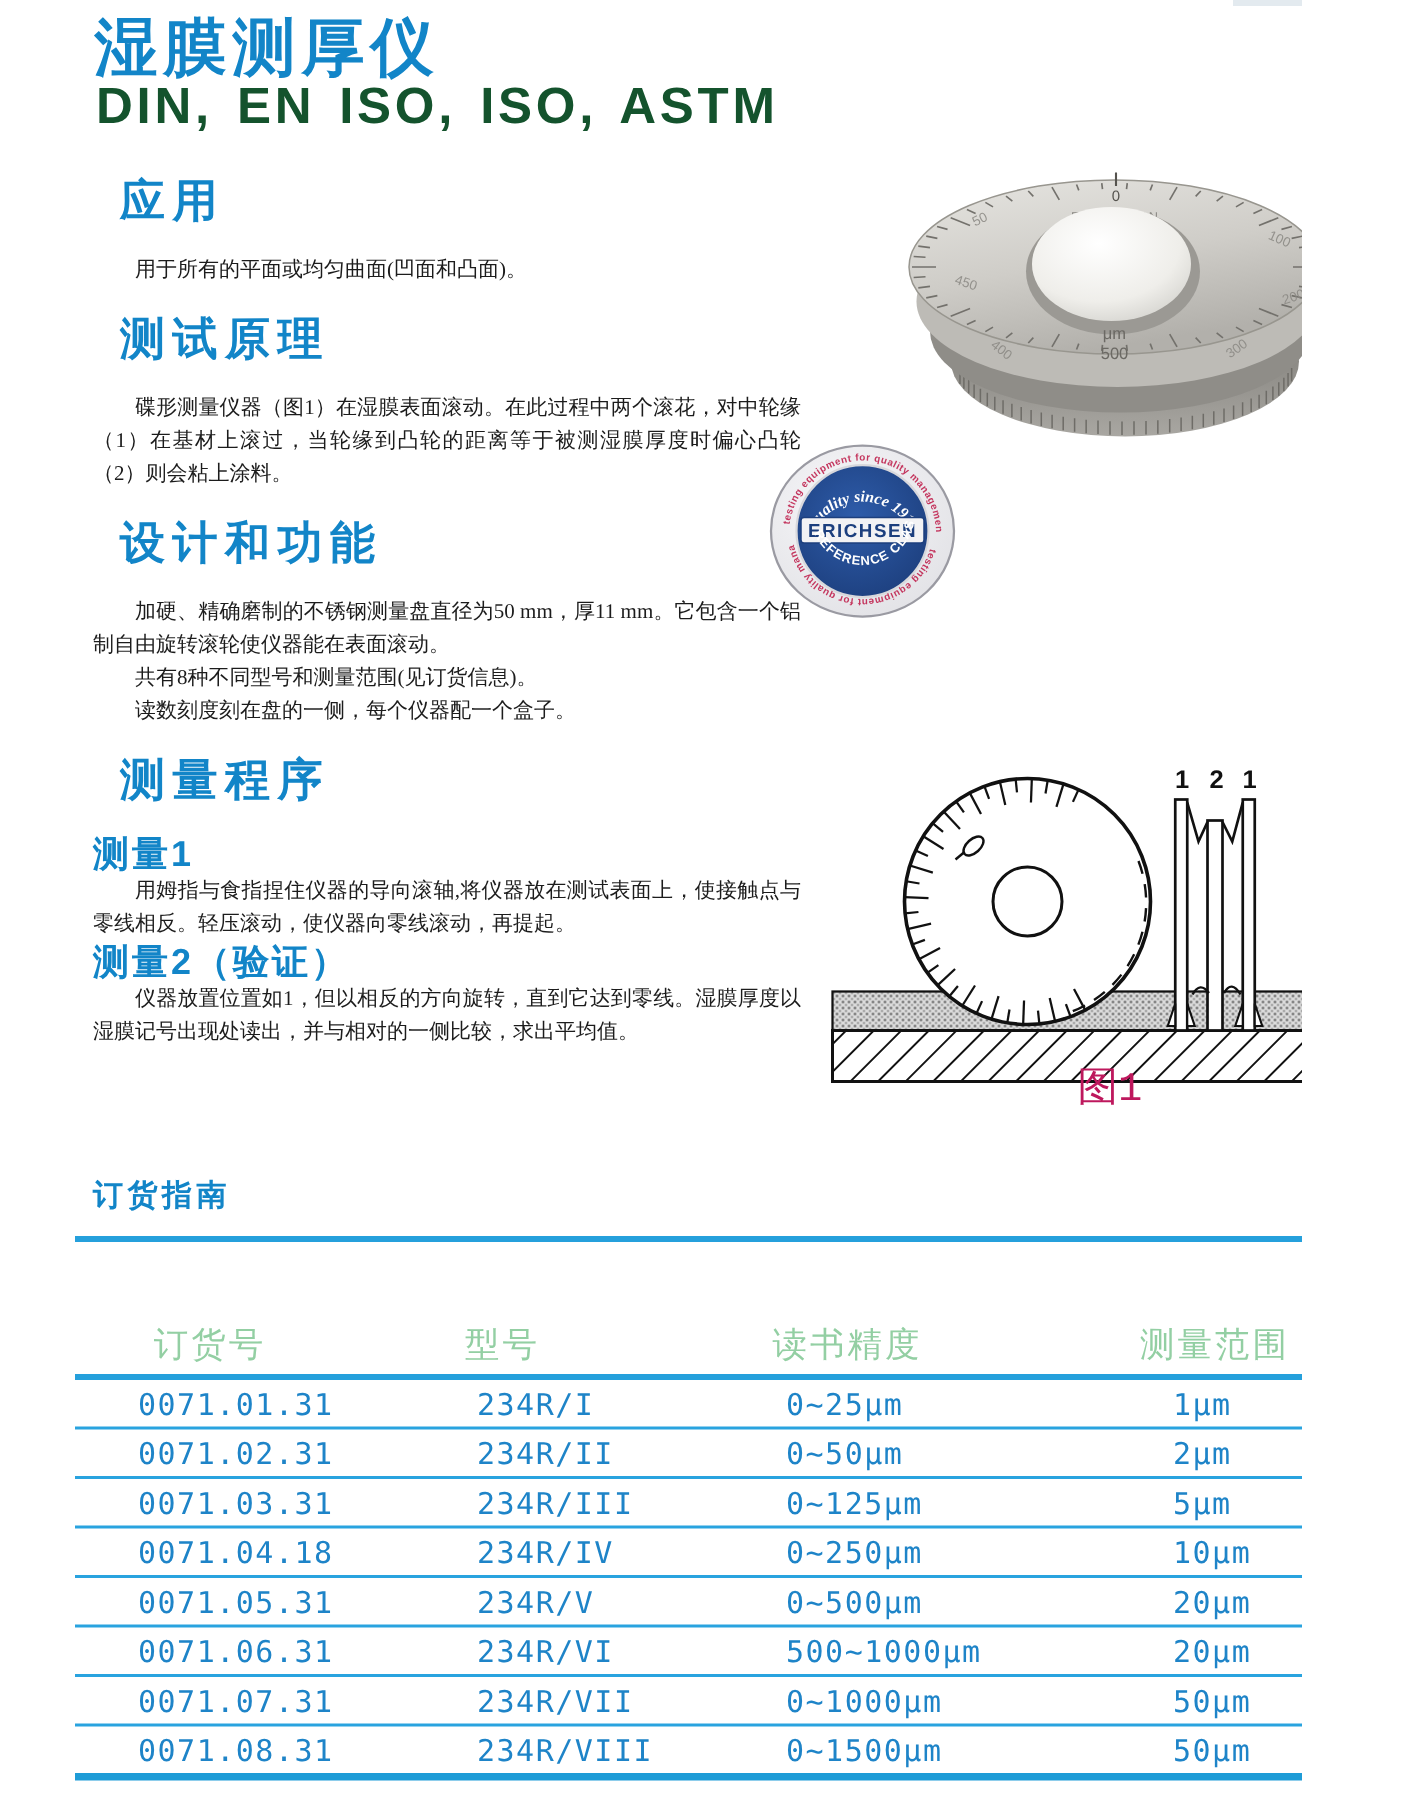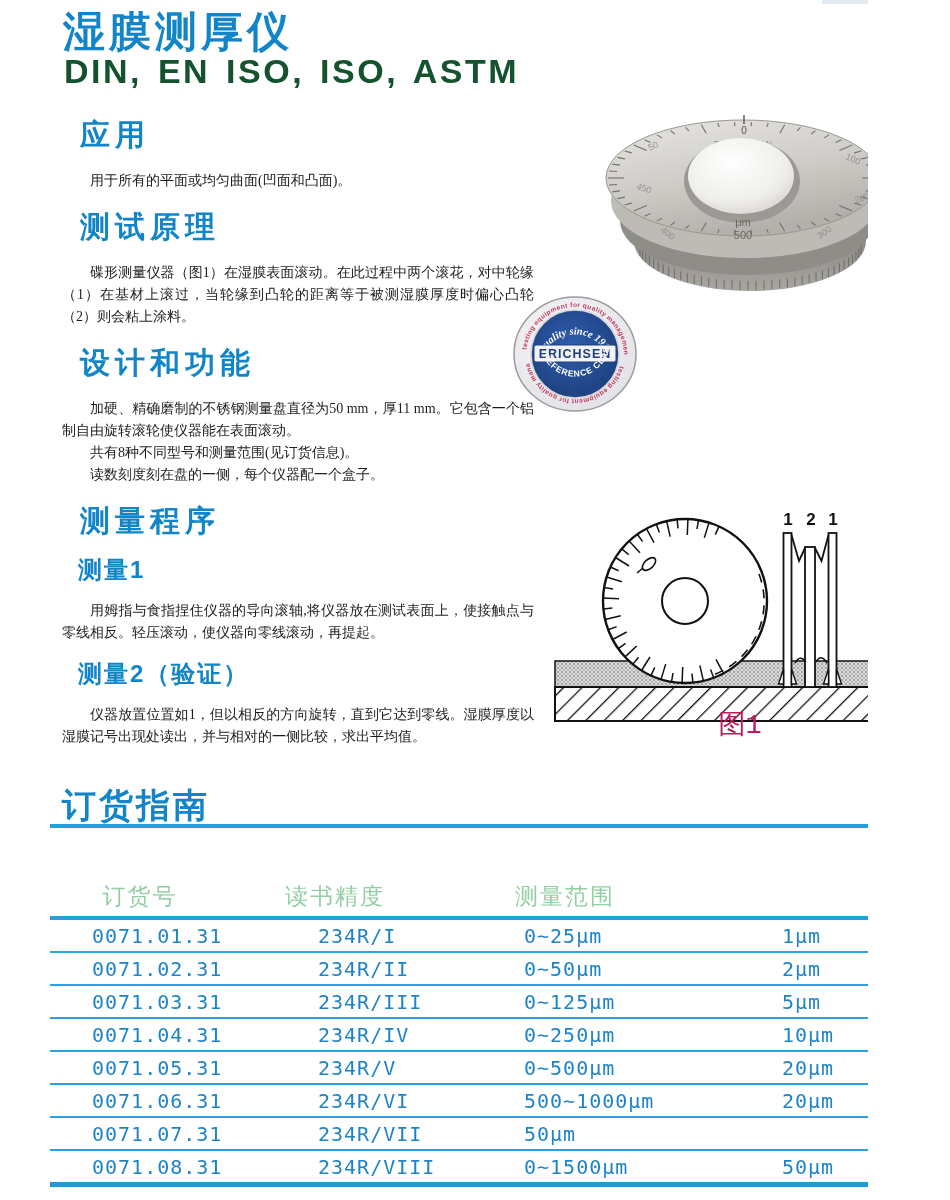--- a/index.html
+++ b/index.html
@@ -10,36 +10,36 @@
   
   .doc-title{position:absolute;left:63px;top:4px;font-family:"Liberation Sans",sans-serif;
              font-size:42px;font-weight:bold;letter-spacing:4px;color:#1285c8;}
   .doc-subtitle{position:absolute;left:64px;top:52px;font-family:"Liberation Sans",sans-serif;
              font-size:34px;font-weight:bold;letter-spacing:2.5px;word-spacing:4px;color:#14532d;}
 
   
   .left-col{position:absolute;left:62px;top:100px;width:472px;}
   .left-col h2{margin:18px;font-family:"Liberation Sans",sans-serif;font-size:30px;line-height:34px;
                font-weight:bold;letter-spacing:5px;color:#1285c8;}
-  .left-col h3{margin:16px;font-family:"Liberation Sans",sans-serif;font-size:24px;line-height:28px;
+  .left-col h3{margin:0;font-family:"Liberation Sans",sans-serif;font-size:24px;line-height:28px;
                font-weight:bold;letter-spacing:2px;color:#1285c8;}
   .left-col p{margin:0;font-size:14px;line-height:22px;text-align:justify;text-indent:2em;}
   .mt16{margin-top:16px;} .mt24{margin-top:24px;} .mt2{margin-top:2px;}
   .mb6{margin-bottom:6px;} .mb8{margin-bottom:8px;}
 
   
   .photo-wrap{position:absolute;left:598px;top:93px;width:292px;height:218px;}
   .badge-wrap{position:absolute;left:512px;top:296px;width:126px;height:118px;}
   .diagram-wrap{position:absolute;left:545px;top:503px;width:390px;height:220px;}
   .fig-caption{position:absolute;left:545px;top:706px;width:390px;text-align:center;
                font-size:27px;color:#be185d;font-family:Liberation Mono, monospace;}
 
   
   .order-heading{position:absolute;left:62px;top:783px;font-family:"Liberation Sans",sans-serif;
-                 font-size:34px;font-weight:bold;letter-spacing:3px;color:#1285c8;}
+                 font-size:20px;font-weight:bold;letter-spacing:3px;color:#1285c8;}
   .ordering-table{position:absolute;left:50px;top:824px;width:880px;
                   border-top:4px solid #25a0dc;border-bottom:5px solid #1e9cd7;}
   .thead{display:grid;grid-template-columns:180px 210px 250px 240px;height:40px;align-items:center;
          border-bottom:4px solid #25a0dc;margin-top:48px;}
   .thead .hcell{font-family:"Liberation Sans",sans-serif;font-size:23px;letter-spacing:2px;
                 color:#93cfa3;text-align:center;}
   .trow{display:grid;grid-template-columns:180px 210px 250px 240px;height:31px;align-items:center;
         border-bottom:2px solid #29a3df;}
   .trow:last-child{border-bottom:none;}
   .tcell{font-family:"DejaVu Sans Mono",monospace;font-size:20px;font-weight:normal;color:#1e84c8;
@@ -335,20 +335,21 @@
       </g>
     </svg>
   </div>
   <div class="fig-caption">图1</div>
 
   <div class="order-heading">订货指南</div>
 
   <div class="ordering-table">
     <div class="thead">
       <div class="hcell">订货号</div>
+      <div class="hcell">型号</div>
       <div class="hcell">读书精度</div>
       <div class="hcell">测量范围</div>
     </div>
     <div>
         <div class="trow">
           <div class="tcell">0071.01.31</div>
           <div class="tcell">234R/I</div>
           <div class="tcell">0~25μm</div>
           <div class="tcell">1μm</div>
         </div>
@@ -358,40 +359,41 @@
           <div class="tcell">0~50μm</div>
           <div class="tcell">2μm</div>
         </div>
         <div class="trow">
           <div class="tcell">0071.03.31</div>
           <div class="tcell">234R/III</div>
           <div class="tcell">0~125μm</div>
           <div class="tcell">5μm</div>
         </div>
         <div class="trow">
-          <div class="tcell">0071.04.31</div>
+          <div class="tcell">0071.04.18</div>
           <div class="tcell">234R/IV</div>
           <div class="tcell">0~250μm</div>
           <div class="tcell">10μm</div>
         </div>
         <div class="trow">
           <div class="tcell">0071.05.31</div>
           <div class="tcell">234R/V</div>
           <div class="tcell">0~500μm</div>
           <div class="tcell">20μm</div>
         </div>
         <div class="trow">
           <div class="tcell">0071.06.31</div>
           <div class="tcell">234R/VI</div>
           <div class="tcell">500~1000μm</div>
           <div class="tcell">20μm</div>
         </div>
         <div class="trow">
           <div class="tcell">0071.07.31</div>
           <div class="tcell">234R/VII</div>
+          <div class="tcell">0~1000μm</div>
           <div class="tcell">50μm</div>
         </div>
         <div class="trow">
           <div class="tcell">0071.08.31</div>
           <div class="tcell">234R/VIII</div>
           <div class="tcell">0~1500μm</div>
           <div class="tcell">50μm</div>
         </div>
       </div>
   </div>

